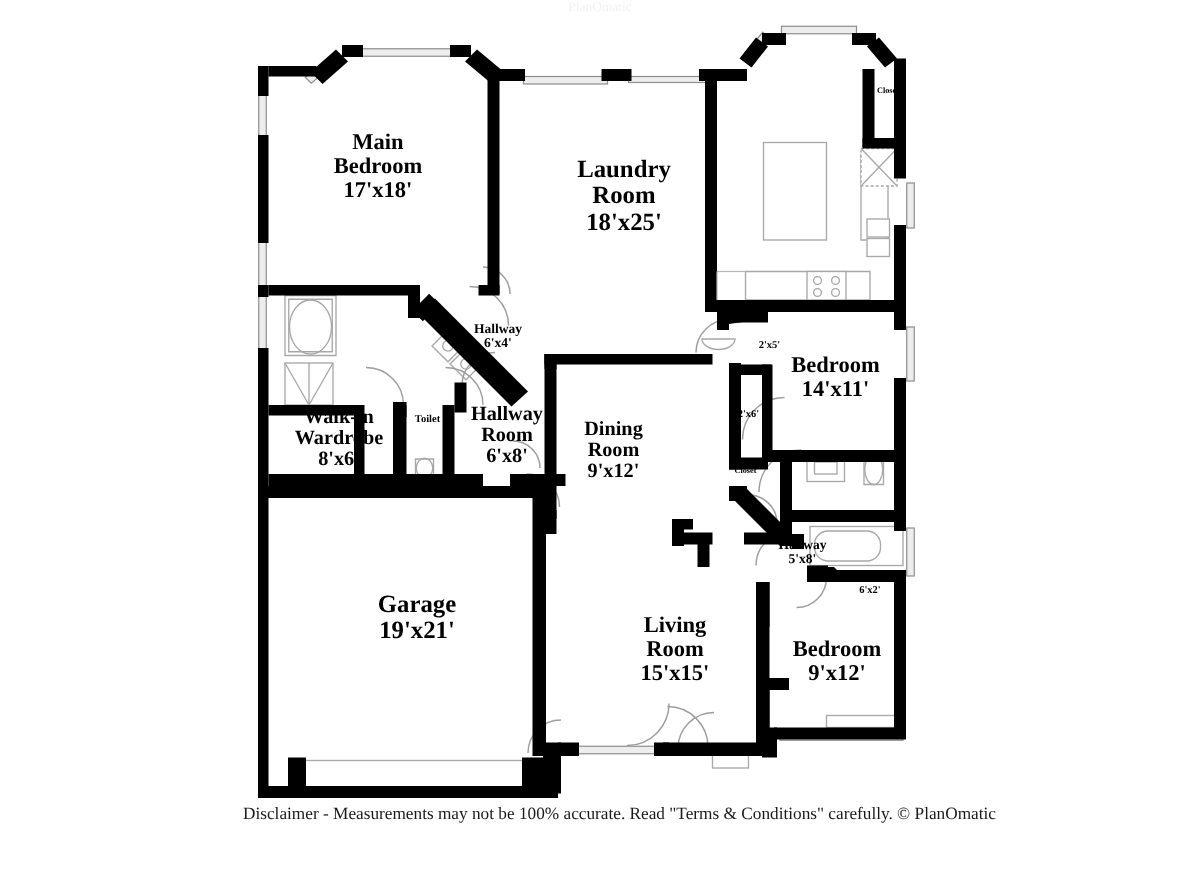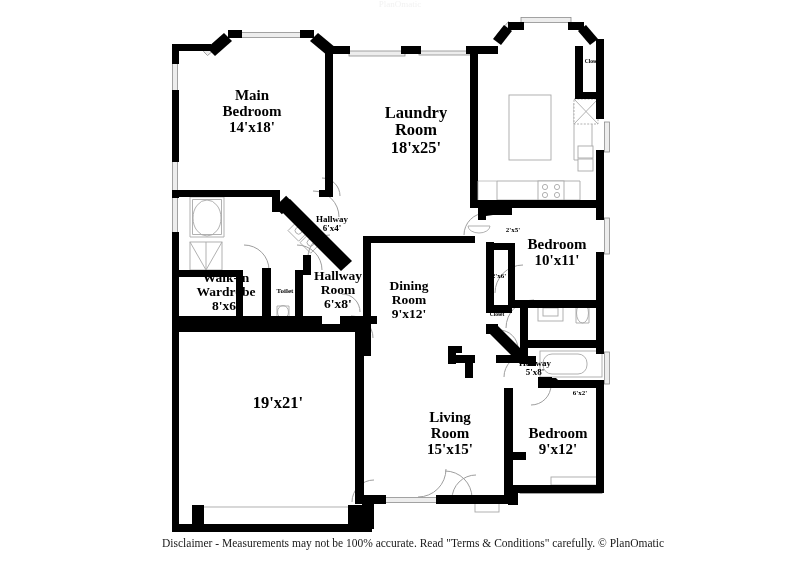--- a/index.html
+++ b/index.html
@@ -306,55 +306,56 @@
 
     <g stroke="#b5b5b5" stroke-width="0.8" fill="none">
       <line x1="478" y1="181" x2="497" y2="181"></line>
       <line x1="478" y1="181" x2="478" y2="200"></line>
     </g>
   </svg>
 
   <div class="room-label lbl-lg" style="left:182px; top:88px; width:140px;">
     <span class="ln">Main</span>
     <span class="ln">Bedroom</span>
-    <span class="ln">14'x18'</span>
+    <span class="ln">17'x18'</span>
   </div>
 
   <div class="room-label lbl-xl" style="left:346px; top:104px; width:140px;">
     <span class="ln">Laundry</span>
     <span class="ln">Room</span>
     <span class="ln">18'x25'</span>
   </div>
 
   <div class="room-label lbl-lg" style="left:474px; top:48px; width:120px;">
   </div>
 
   <div class="room-label lbl-lg" style="left:497px; top:237px; width:120px;">
     <span class="ln">Bedroom</span>
-    <span class="ln">10'x11'</span>
+    <span class="ln">14'x11'</span>
   </div>
 
   <div class="room-label lbl-lg" style="left:498px; top:426px; width:120px;">
     <span class="ln">Bedroom</span>
     <span class="ln">9'x12'</span>
   </div>
 
   <div class="room-label lbl-md" style="left:359px; top:279px; width:100px;">
     <span class="ln">Dining</span>
     <span class="ln">Room</span>
     <span class="ln">9'x12'</span>
   </div>
 
   <div class="room-label lbl-lg" style="left:390px; top:410px; width:120px;">
     <span class="ln">Living</span>
     <span class="ln">Room</span>
     <span class="ln">15'x15'</span>
   </div>
 
   <div class="room-label lbl-xl" style="left:218px; top:394px; width:120px;">
+    <span class="ln">Garage</span>
     <span class="ln">19'x21'</span>
   </div>
 
   <div class="room-label lbl-md" style="left:176px; top:271px; width:100px;">
     <span class="ln">Walk-in</span>
     <span class="ln">Wardrobe</span>
     <span class="ln">8'x6'</span>
   </div>
 
   <div class="room-label lbl-md" style="left:298px; top:269px; width:80px;">
@@ -366,21 +367,21 @@
   <div class="room-label lbl-sm" style="left:302px; top:215px; width:60px;">
     <span class="ln">Hallway</span>
     <span class="ln">6'x4'</span>
   </div>
 
   <div class="room-label lbl-sm" style="left:505px; top:359px; width:60px;">
     <span class="ln">Hallway</span>
     <span class="ln">5'x8'</span>
   </div>
 
-  <div class="room-label lbl-xs" style="left:268px; top:288px; width:34px;">
+  <div class="room-label lbl-xs" style="left:268px; top:276px; width:34px;">
     <span class="ln">Toilet</span>
   </div>
 
   <div class="room-label lbl-xs" style="left:496px; top:227px; width:34px;">
     <span class="ln">2'x5'</span>
   </div>
 
   <div class="room-label lbl-xs" style="left:482px; top:273px; width:34px;">
     <span class="ln">2'x6'</span>
   </div>

